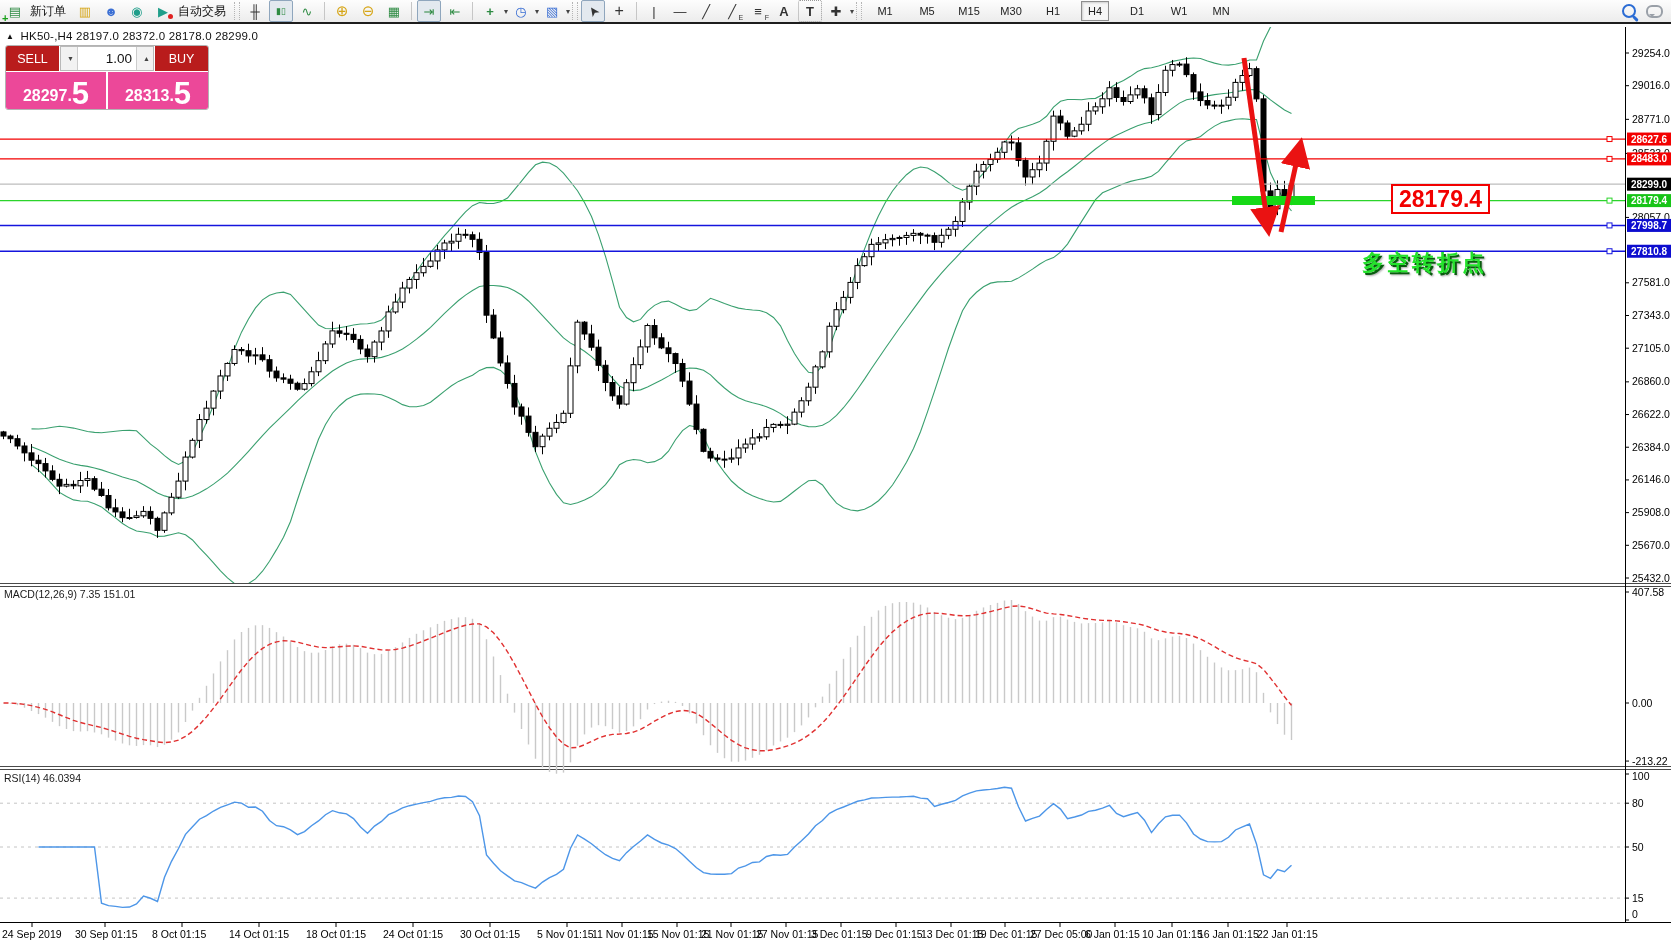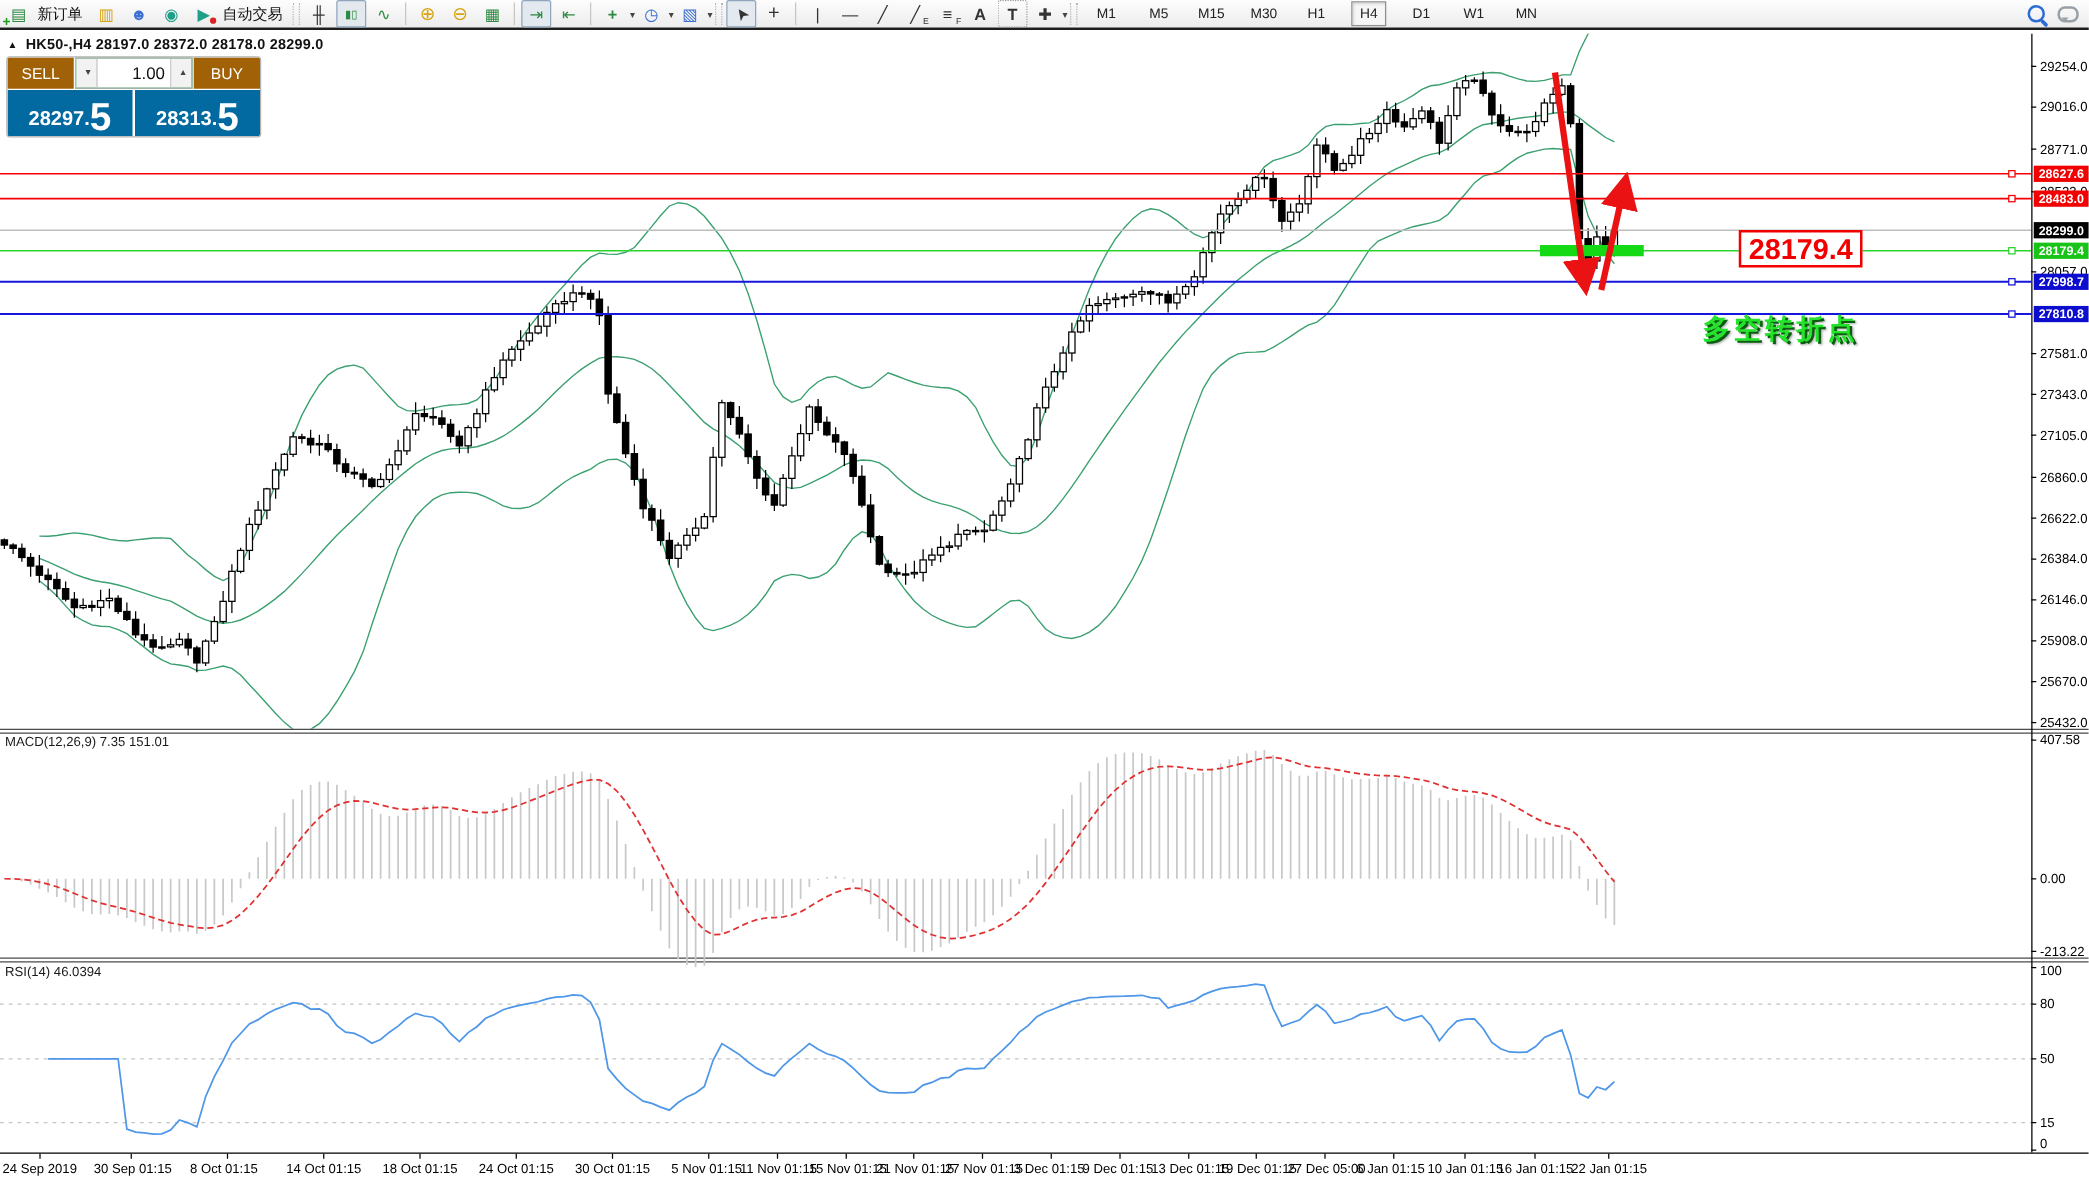--- a/index.html
+++ b/index.html
@@ -26,41 +26,41 @@
     font-size:11px;color:#222;margin:0 7px;border:1px solid transparent;}
   .tf.active{background:#f6f6f6;border:1px solid #8e8e8e;box-shadow:inset 1px 1px 2px #cfcfcf;}
   .right-icons{margin-left:auto;display:flex;align-items:center;margin-right:8px;gap:10px;}
   .lens{width:10px;height:10px;border:2px solid #2b6cd4;border-radius:50%;position:relative;}
   .lens::after{content:"";position:absolute;width:7px;height:2.5px;background:#2b6cd4;transform:rotate(45deg);right:-5px;bottom:-3px;border-radius:2px;}
   .chat{width:13px;height:9px;border:2px solid #9aa0a8;border-radius:6px;position:relative;}
   .chat::after{content:"";position:absolute;left:1px;bottom:-4px;border:3px solid transparent;border-top-color:#9aa0a8;}
   
   #chart-wrap{position:absolute;left:0;top:0;width:1671px;height:803px;z-index:1;}
   
-  .symbol-title{position:absolute;left:6px;top:30px;z-index:3;font-size:11.5px;font-weight:bold;color:#111;letter-spacing:.2px;text-align:center;}
+  .symbol-title{position:absolute;left:6px;top:30px;z-index:3;font-size:11.5px;font-weight:normal;color:#111;letter-spacing:.2px;text-align:center;}
   .symbol-title .mk{font-size:8px;margin-right:3px;vertical-align:1px;}
   .ind-label{position:absolute;left:4px;z-index:3;font-size:10.5px;color:#1a1a1a;}
   .macd-label{top:588px;} .rsi-label{top:772px;}
   .price-note{position:absolute;left:1391px;top:184px;z-index:4;border:2px solid #f20000;color:#f20000;
     background:#fff;font-size:23px;font-weight:bold;padding:0 6px;line-height:26px;}
   .cn-note{position:absolute;left:1362px;top:248px;z-index:4;font-size:22px;font-weight:bold;color:#23e32b;
     letter-spacing:3px;text-shadow:2px 2px 0 #0a5c0f,3px 3px 2px rgba(0,0,0,.35);}
   
   .quote{position:absolute;left:5px;top:45px;width:202px;z-index:4;background:#fff;
     border:1px solid #b3b3b3;border-radius:3px;overflow:hidden;}
   .q-row1{display:flex;height:25px;}
-  .q-sell,.q-buy{flex:0 0 53px;background:#a16207;color:#fff;border:none;font-size:12.5px;
+  .q-sell,.q-buy{flex:0 0 53px;background:#b91c1c;color:#fff;border:none;font-size:12.5px;
     font-family:"Liberation Sans",sans-serif;cursor:pointer;}
   .q-spin{flex:1;display:flex;background:#15803d;border:1px solid #b9b9b9;box-sizing:border-box;margin:0 1px;}
   .q-dn,.q-up{width:17px;background:#f2f2f2;border:none;border-right:1px solid #ccc;font-size:7px;color:#444;cursor:pointer;}
   .q-up{border-right:none;border-left:1px solid #ccc;}
   .q-vol{flex:1;border:none;outline:none;text-align:right;font-size:13.5px;padding-right:4px;width:40px;
     font-family:"Liberation Sans",sans-serif;color:#111;}
   .q-row2{display:flex;height:37px;gap:2px;background:#fff;padding-top:1px;}
-  .q-price{flex:1;background:#0369a1;color:#fff;display:flex;align-items:flex-end;justify-content:center;
+  .q-price{flex:1;background:#ec4899;color:#fff;display:flex;align-items:flex-end;justify-content:center;
     padding-bottom:2px;cursor:pointer;}
   .bi{font-size:16px;font-weight:bold;line-height:1;margin-bottom:3px;}
   .bd{font-size:16px;font-weight:bold;line-height:1;margin-bottom:3px;}
   .bf{font-size:31px;font-weight:bold;line-height:.85;}
 </style>
 </head>
 <body>
 
 <div id="chart-wrap">
   <svg id="chart-svg" width="1671" height="947" xmlns="http://www.w3.org/2000/svg">

